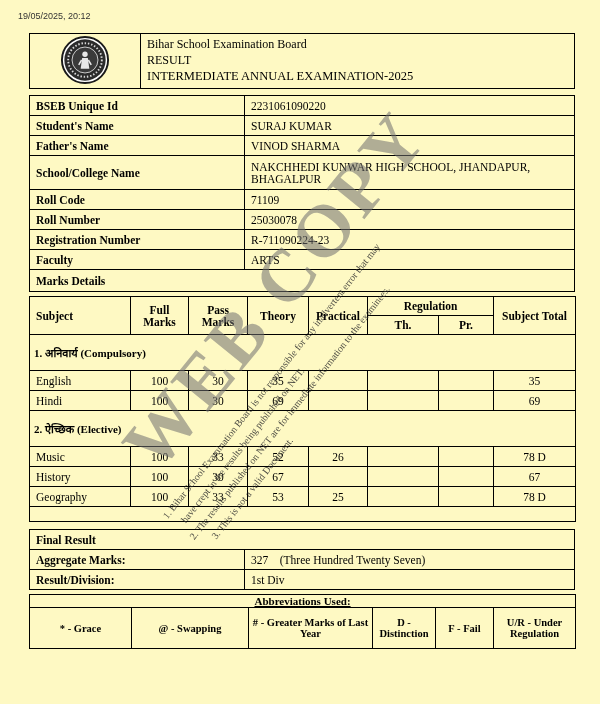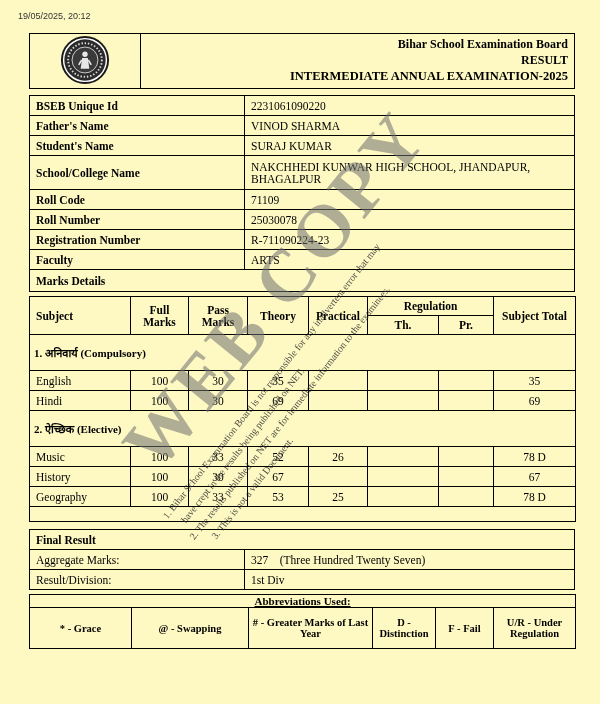--- a/index.html
+++ b/index.html
@@ -14,21 +14,21 @@
   .doc { position:absolute; left:29px; top:33px; width:546px; }
   table.t { width:100%; border-collapse:collapse; table-layout:fixed; }
   table.t td, table.t th {
     border:1.5px solid #000; padding:1px 6px; font-size:11.5px;
     vertical-align:middle; overflow:hidden;
   }
   
   .header-t { margin-bottom:6px; }
   .header-t td { height:50px; }
   .logo-cell { width:98px; text-align:center; }
-  .title-cell { text-align:right; font-weight:bold; }
+  .title-cell { text-align:left; font-weight:normal; }
   .title-line1, .title-line2 { font-size:12px; line-height:1.3; }
   .title-line3 { font-size:12.5px; line-height:1.3; }
   
   .info-t { margin-bottom:4px; }
   .info-t td { height:17px; }
   .info-t td.lbl { font-weight:bold; }
   .info-t tr.school-row td { height:31px; }
   .info-t tr.marks-details-row td { height:19px; font-weight:bold; }
   .c-label { width:215px; }
   
@@ -36,21 +36,21 @@
   .marks-t th { font-weight:bold; text-align:center; padding:1px 2px; }
   .marks-t thead tr { height:19px; }
   .marks-t th.h-subject { text-align:left; padding-left:6px; }
   .marks-t td { text-align:center; height:17px; }
   .marks-t td.subj { text-align:left; }
   .marks-t tr.section-row td { text-align:left; font-weight:bold; height:12px; font-size:11px; padding:10px 4px; }
   .marks-t tr.empty-row td { height:12px; }
   
   .result-t { margin-bottom:4px; }
   .result-t td { height:17px; }
-  .result-t td.lbl { font-weight:normal; }
+  .result-t td.lbl { font-weight:bold; }
   .result-t tr.final-row td { font-weight:bold;margin-left:15px; }
   .pre { white-space:pre-wrap; }
   
   .abbrev-t td { text-align:center; font-weight:bold; }
   .abbrev-t tr.abbrev-title-row td { height:11px; font-size:11px; padding:0; }
   .abbrev-t tr.abbrev-title-row span { text-decoration:underline; }
   .abbrev-t tr.abbrev-cells-row td { height:38px; font-size:10.5px; padding:1px 3px; }
   
   .watermark { position:absolute; left:0; top:0; width:600px; height:704px; pointer-events:none; }
   .wm-big {
@@ -102,26 +102,26 @@
       <colgroup>
           <col class="c-label">
           <col>
         </colgroup>
       <tbody>
       <tr>
         <td class="lbl">BSEB Unique Id</td>
         <td>2231061090220</td>
       </tr>
       <tr>
+        <td class="lbl">Student's Name</td>
+        <td>SURAJ KUMAR</td>
+      </tr>
+      <tr>
         <td class="lbl">Father's Name</td>
         <td>VINOD SHARMA</td>
-      </tr>
-      <tr>
-        <td class="lbl">Student's Name</td>
-        <td>SURAJ KUMAR</td>
       </tr>
       <tr class="school-row">
         <td class="lbl">School/College Name</td>
         <td>NAKCHHEDI KUNWAR HIGH SCHOOL, JHANDAPUR, BHAGALPUR</td>
       </tr>
       <tr>
         <td class="lbl">Roll Code</td>
         <td>71109</td>
       </tr>
       <tr>

